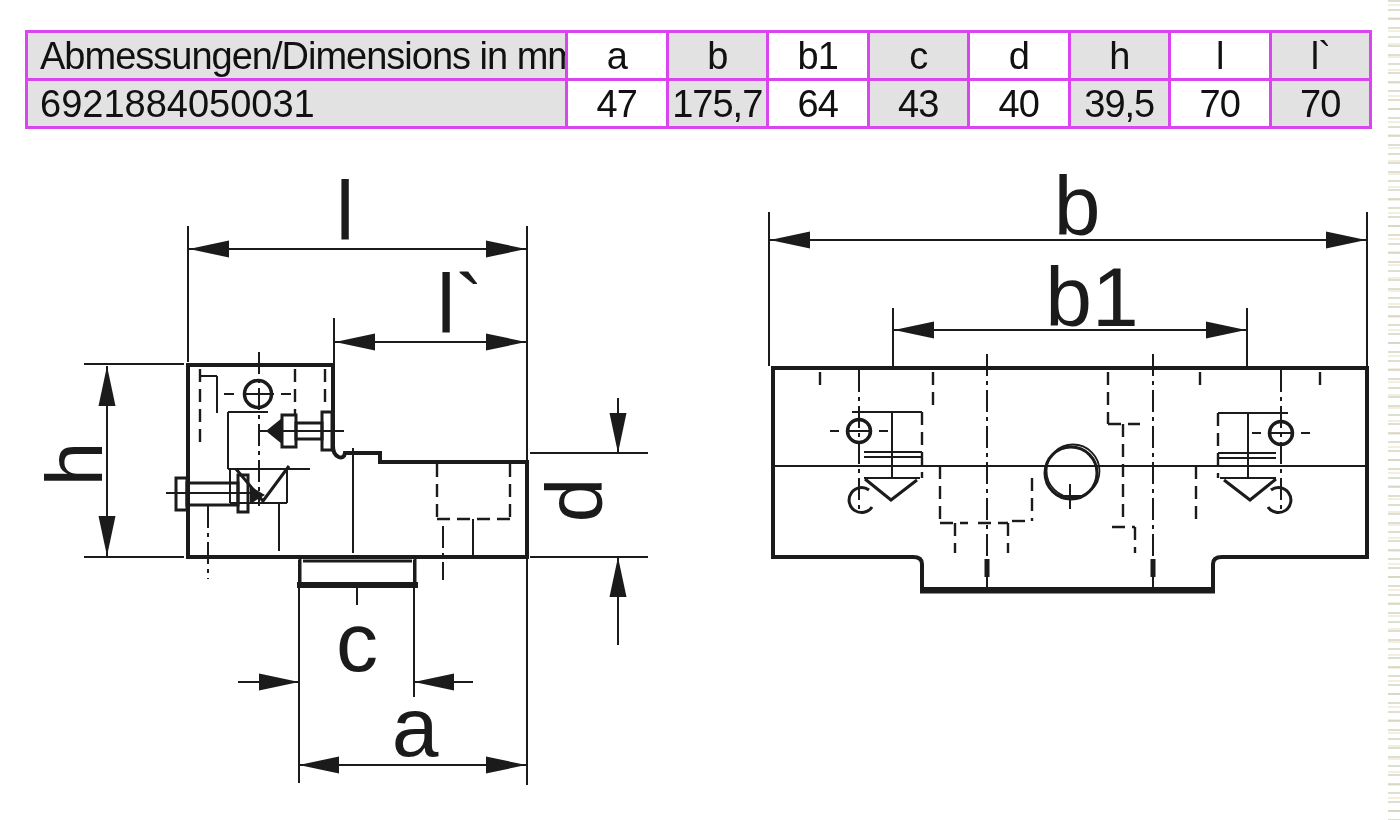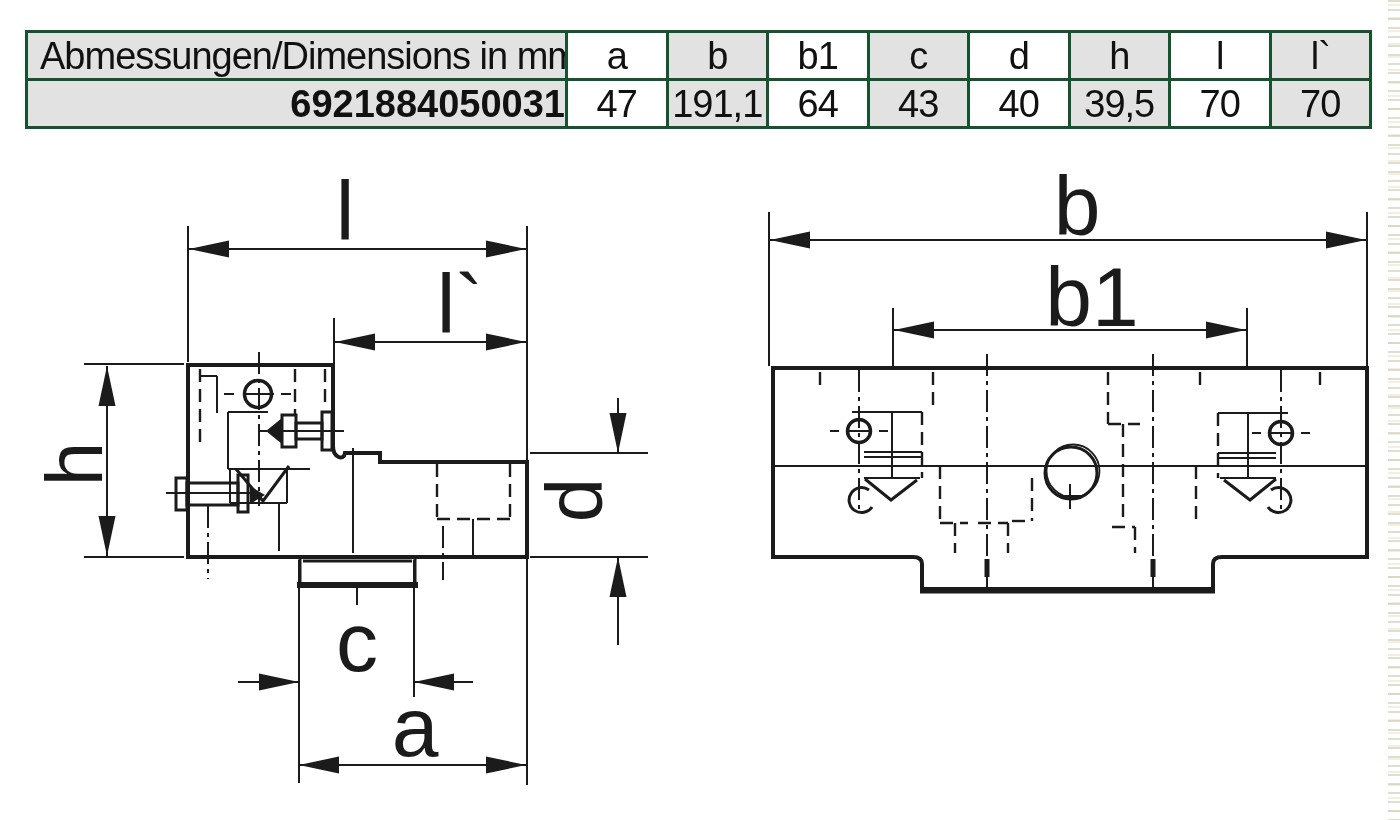--- a/index.html
+++ b/index.html
@@ -2,28 +2,28 @@
 <html><head>
 <meta charset="utf-8">
 <style>
   html,body{margin:0;padding:0;background:#ffffff;}
   #page{position:relative;width:1400px;height:820px;background:#ffffff;overflow:hidden;
         font-family:"Liberation Sans",sans-serif;}
 
   
   table.dim-table{position:absolute;left:25px;top:30px;width:1347px;
                   border-collapse:collapse;table-layout:fixed;}
-  table.dim-table td,table.dim-table th{border:3px solid #14532d;height:45px;
+  table.dim-table td,table.dim-table th{border:3px solid #d946ef;height:45px;
                   font-size:38px;font-weight:400;color:#111;text-align:center;
                   letter-spacing:-1px;padding:0;line-height:1;background:#fff;
                   overflow:hidden;white-space:nowrap;}
   table.dim-table th{font-weight:400;}
   table.dim-table .lead{width:525px;text-align:left;padding-left:12px;}
   table.dim-table tr > *:nth-child(odd){background:#e2e2e2;}
-  table.dim-table td.partnum{font-weight:700;letter-spacing:0;text-align:right;}
+  table.dim-table td.partnum{font-weight:400;letter-spacing:0;}
 
   
   svg .ink{stroke:#1b1b1b;fill:none;}
   svg .thick{stroke-width:4;}
   svg .xthick{stroke-width:6;}
   svg .med{stroke-width:3;}
   svg .thin{stroke-width:2;}
   svg .dim{stroke-width:2;}
   svg .dash{stroke-width:2.4;stroke-dasharray:13 7;}
   svg .cline{stroke-width:2;stroke-dasharray:22 5 4 5;}
@@ -53,21 +53,21 @@
       <th>b1</th>
       <th>c</th>
       <th>d</th>
       <th>h</th>
       <th>l</th>
       <th>l`</th>
     </tr>
     <tr>
       <td class="lead partnum">6921884050031</td>
       <td>47</td>
-      <td>191,1</td>
+      <td>175,7</td>
       <td>64</td>
       <td>43</td>
       <td>40</td>
       <td>39,5</td>
       <td>70</td>
       <td>70</td>
     </tr>
   </tbody>
     </table>
 

